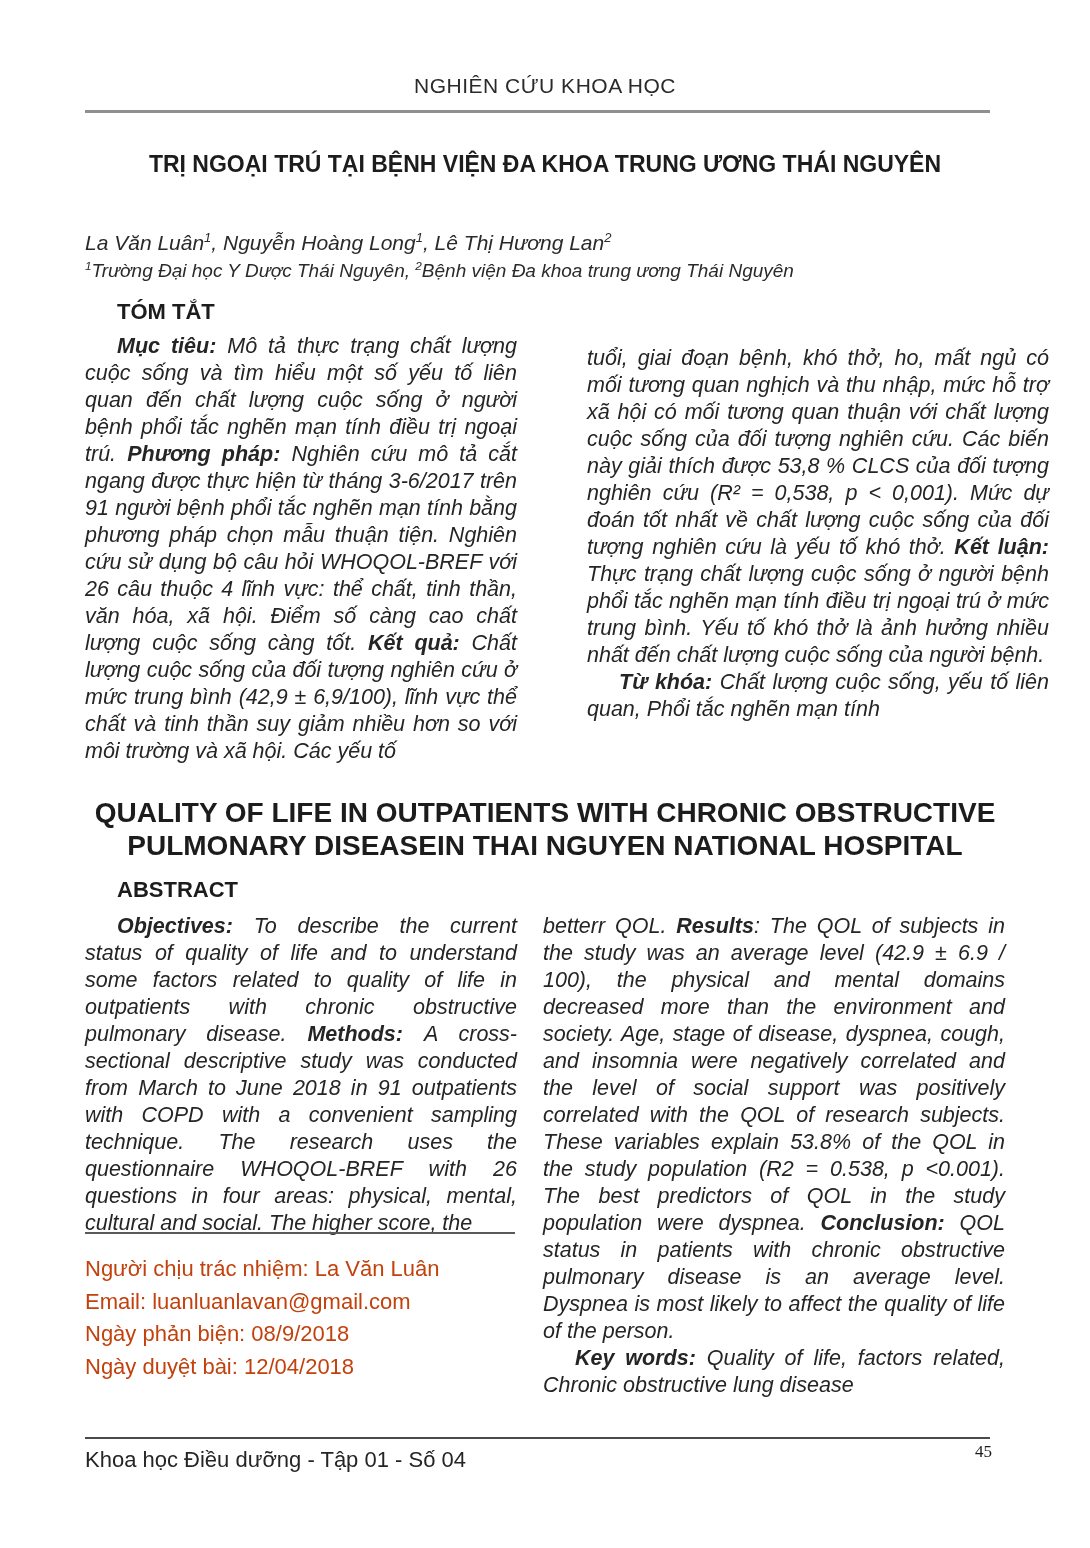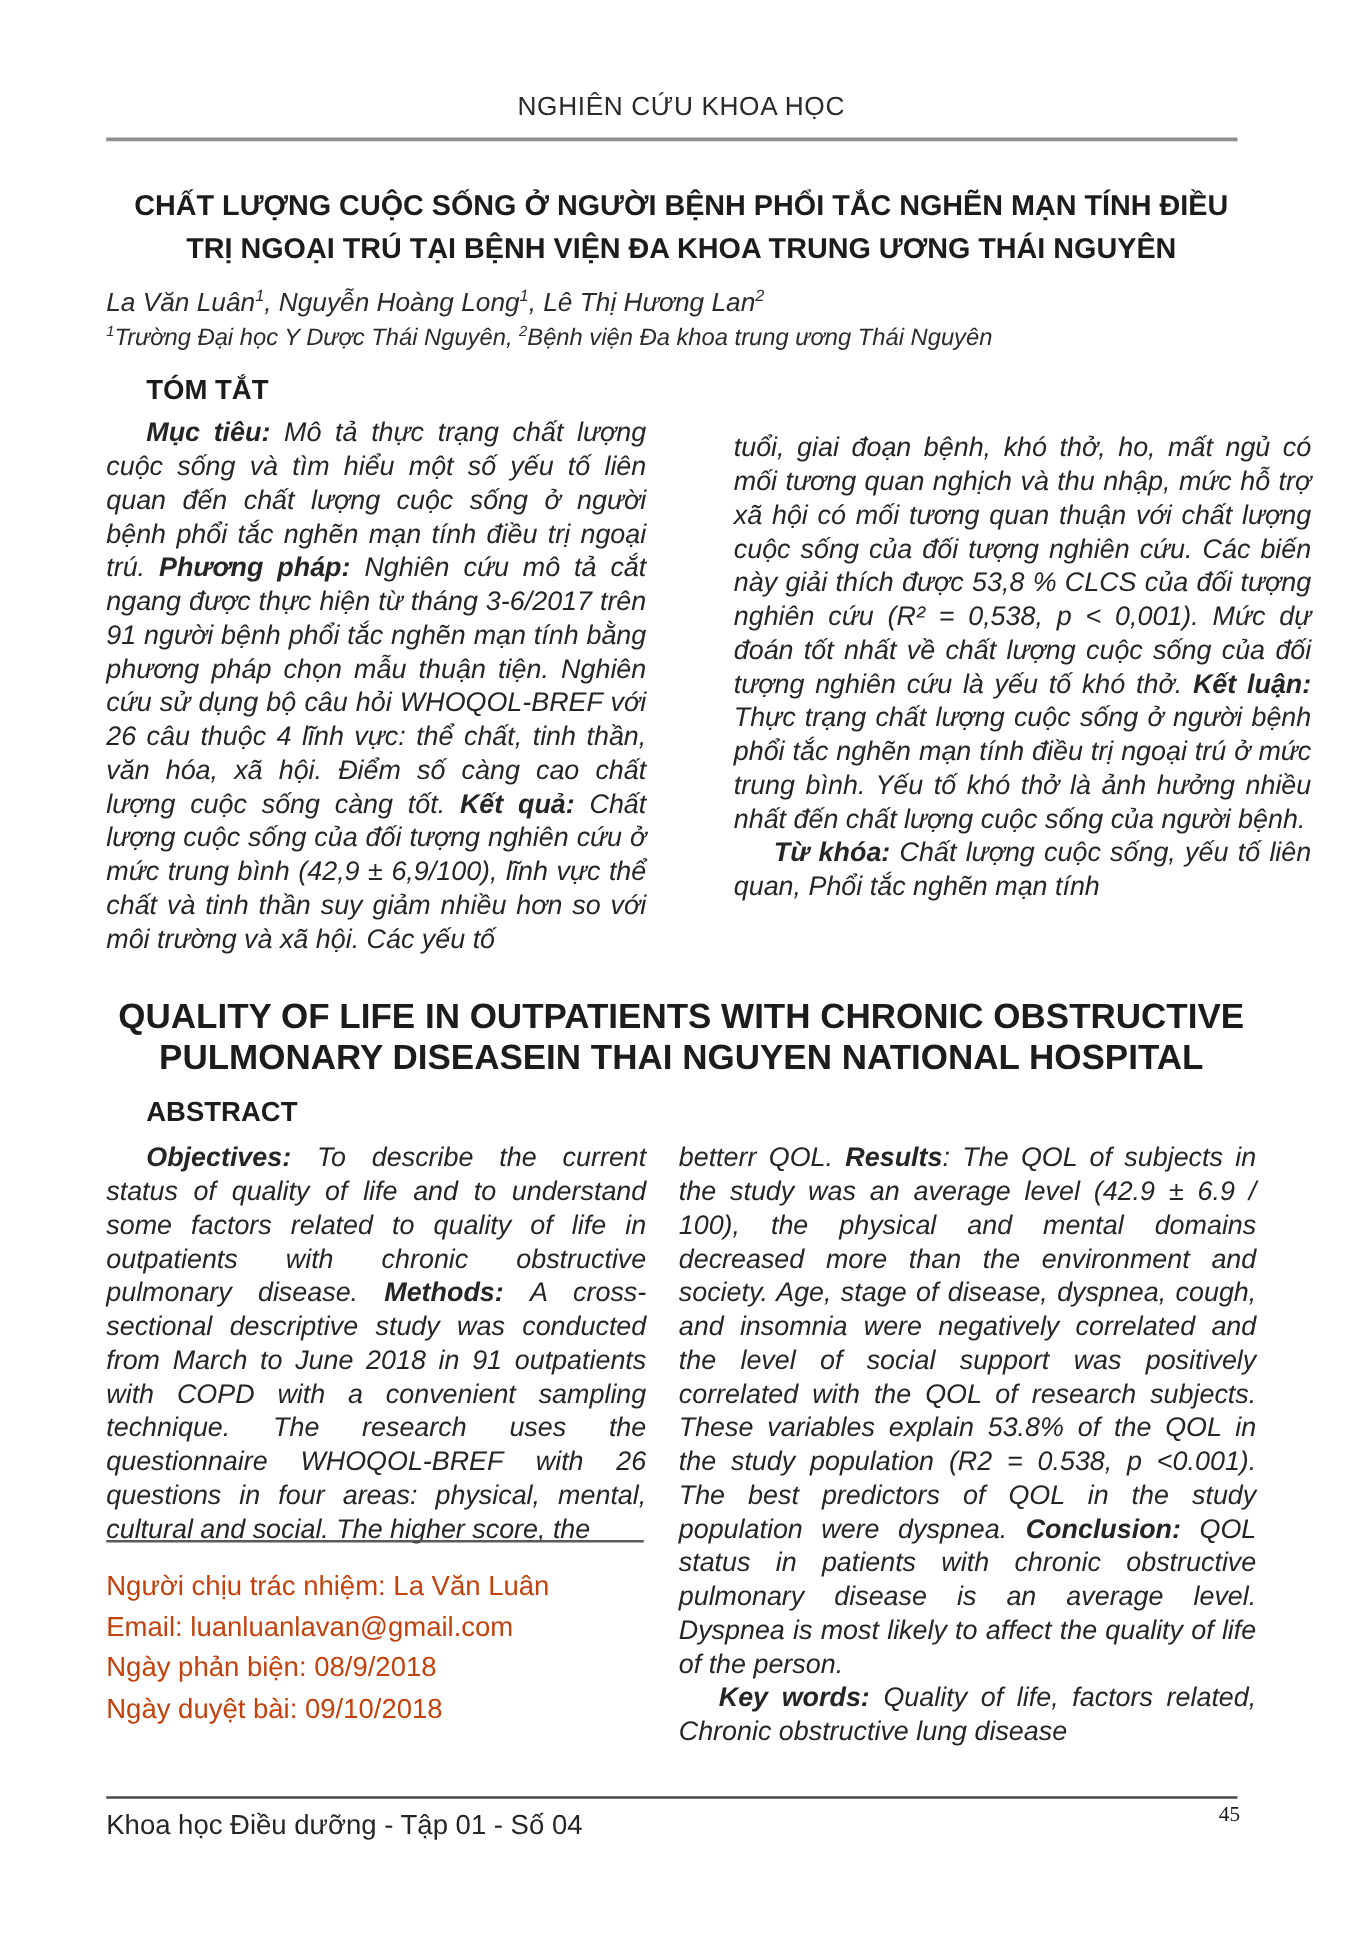--- a/index.html
+++ b/index.html
@@ -55,21 +55,20 @@
 </style>
 </head>
 <body>
 
 <div class="page">
 
   <div class="journal-header">NGHIÊN CỨU KHOA HỌC</div>
   <div class="rule header-rule"></div>
 
   <div class="title-vi">
-    <div>CHẤT LƯỢNG CUỘC SỐNG Ở NGƯỜI BỆNH PHỔI TẮC NGHẼN MẠN TÍNH ĐIỀU</div>
     <div>TRỊ NGOẠI TRÚ TẠI BỆNH VIỆN ĐA KHOA TRUNG ƯƠNG THÁI NGUYÊN</div>
   </div>
 
   <div class="byline">
     <div class="authors"><span>La Văn Luân</span><sup>1</sup><span>, Nguyễn Hoàng Long</span><sup>1</sup><span>, Lê Thị Hương Lan</span><sup>2</sup></div>
     <div class="affil"><sup>1</sup><span>Trường Đại học Y Dược Thái Nguyên, </span><sup>2</sup><span>Bệnh viện Đa khoa trung ương Thái Nguyên</span></div>
   </div>
 
   <div class="h-abstract h-vi">TÓM TẮT</div>
 
@@ -97,20 +96,20 @@
     <p class="para"><span>betterr QOL. </span><span style="font-weight: bold;">Results</span><span>: The QOL of subjects in the study was an average level (42.9 ± 6.9 / 100), the physical and mental domains decreased more than the environment and society. Age, stage of disease, dyspnea, cough, and insomnia were negatively correlated and the level of social support was positively correlated with the QOL of research subjects. These variables explain 53.8% of the QOL in the study population (R2 = 0.538, p &lt;0.001). The best predictors of QOL in the study population were dyspnea. </span><span style="font-weight: bold;">Conclusion: </span><span>QOL status in patients with chronic obstructive pulmonary disease is an average level. Dyspnea is most likely to affect the quality of life of the person.</span></p>
     <p class="para indent"><span style="font-weight: bold;">Key words: </span><span>Quality of life, factors related, Chronic obstructive lung disease</span></p>
   </div>
 
   <div class="rule contact-rule"></div>
 
   <div class="contact">
     <div>Người chịu trác nhiệm: La Văn Luân</div>
     <div>Email: luanluanlavan@gmail.com</div>
     <div>Ngày phản biện: 08/9/2018</div>
-    <div>Ngày duyệt bài: 09/10/2018</div>
+    <div>Ngày duyệt bài: 12/04/2018</div>
   </div>
 
   <div class="rule footer-rule"></div>
   <div class="footer-journal">Khoa học Điều dưỡng - Tập 01 - Số 04</div>
   <div class="footer-page">45</div>
 
 </div>
 
 </body></html>

